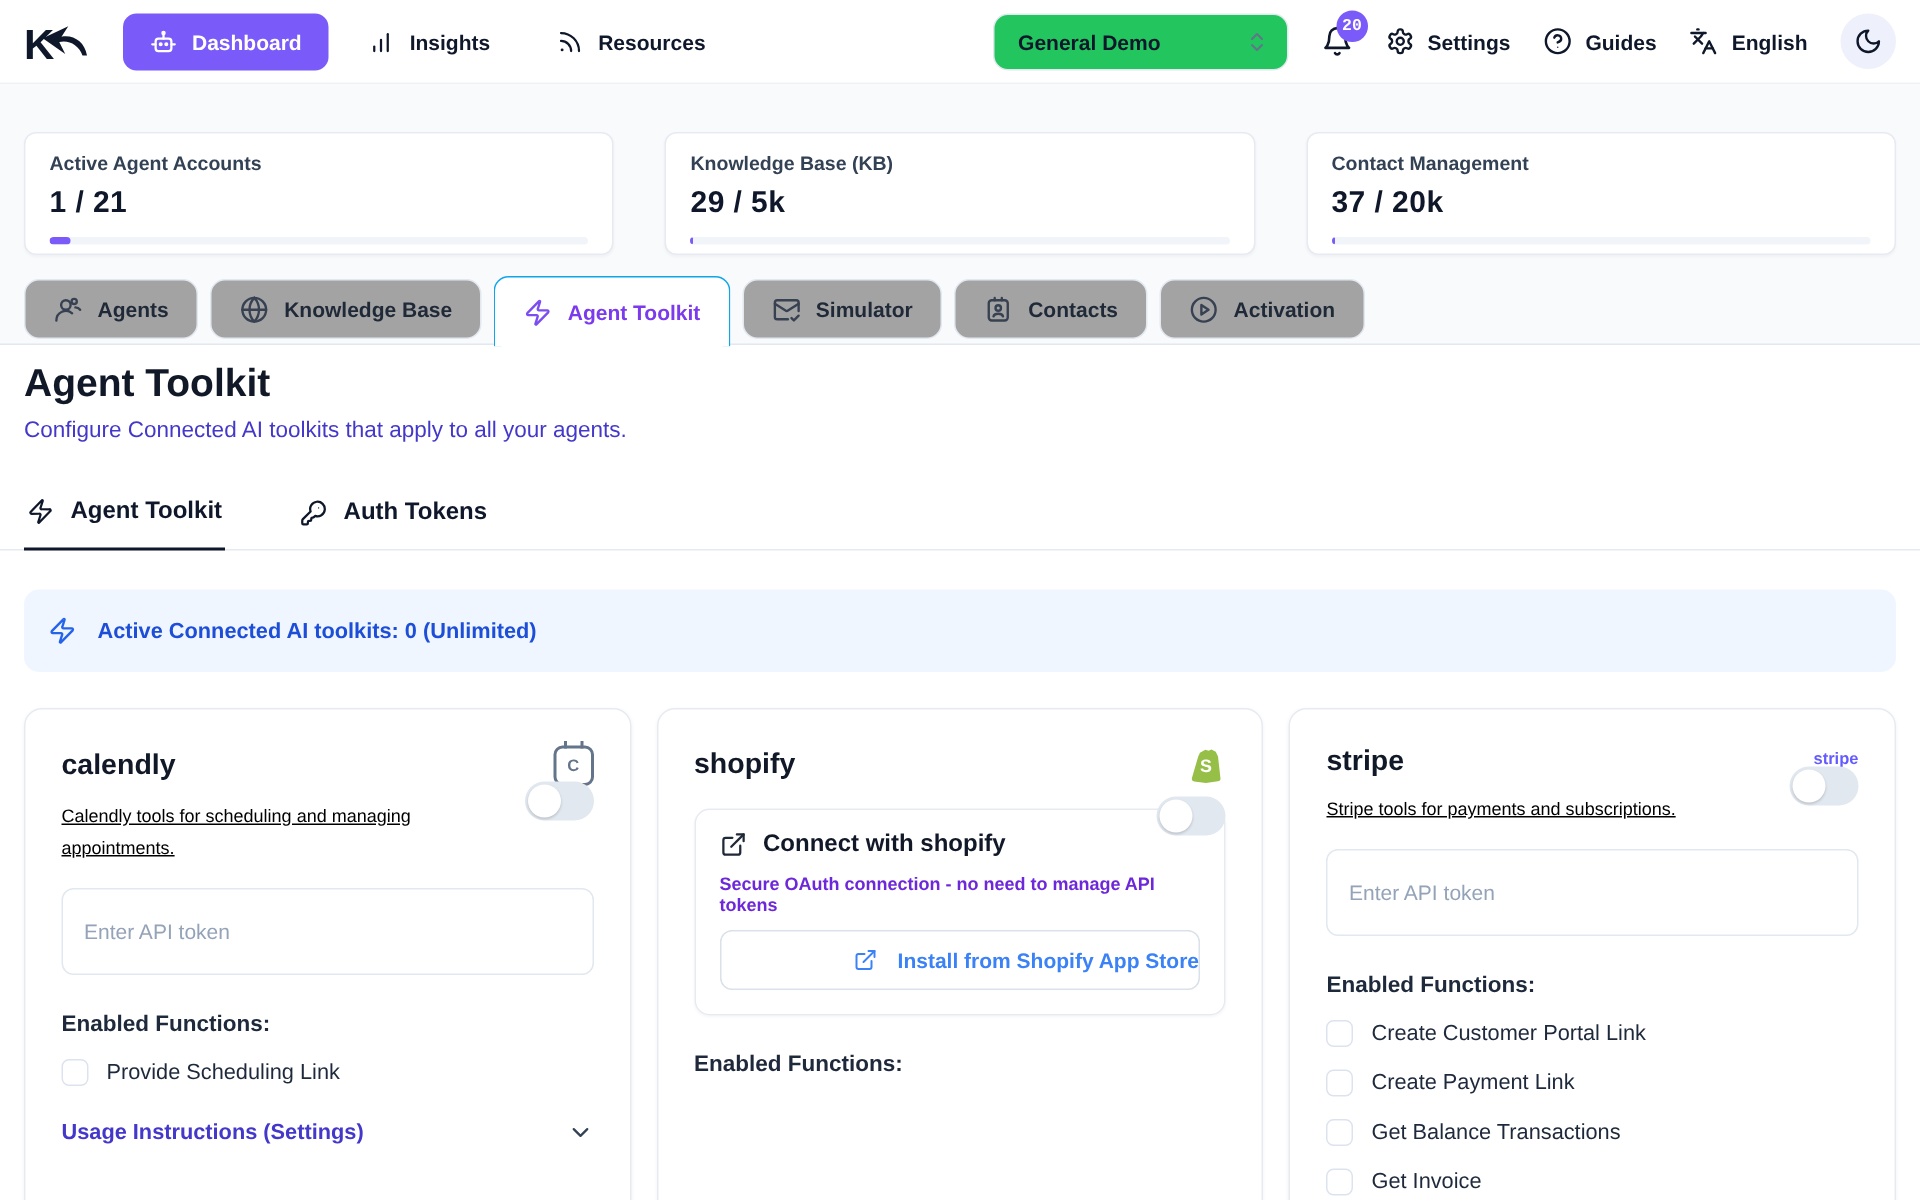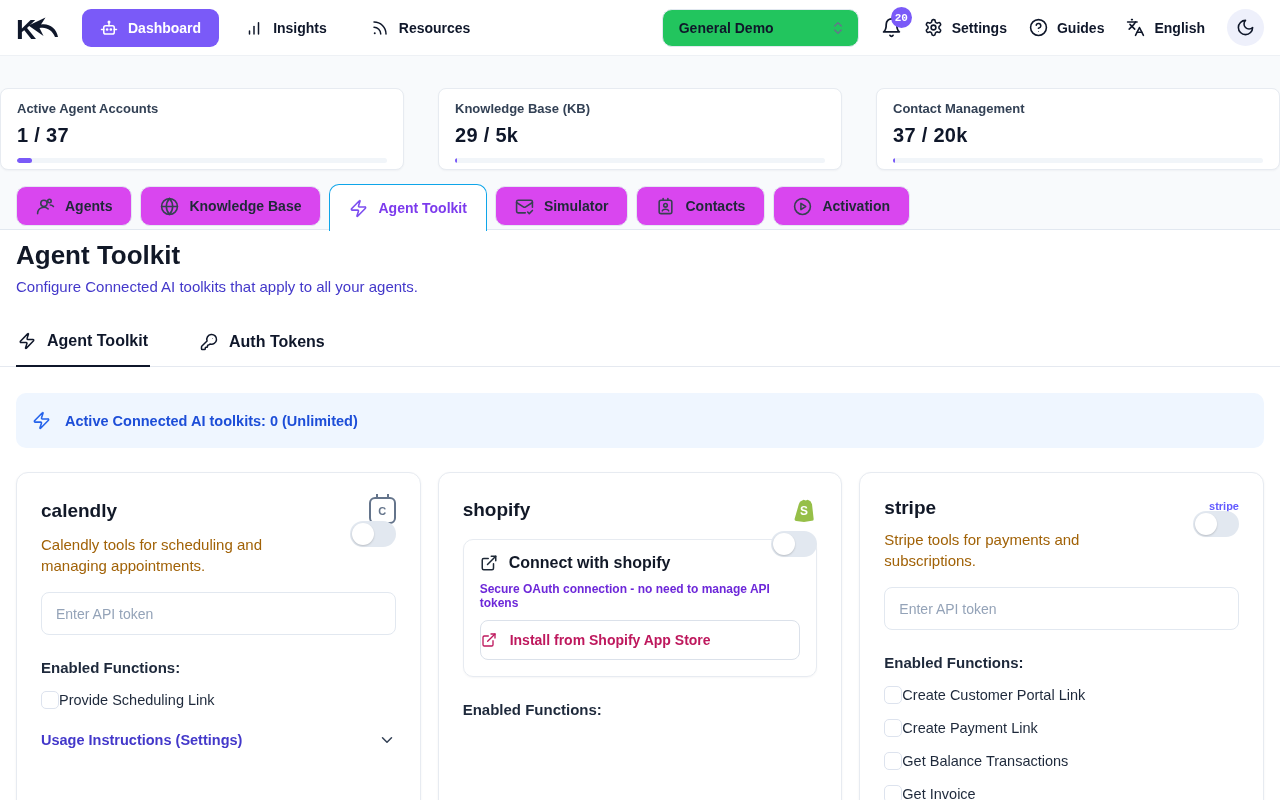--- a/index.html
+++ b/index.html
@@ -28,32 +28,32 @@
     justify-content:center; padding:0 4px; }
   .labeled { display:flex; align-items:center; gap:9px; background:none; border:none;
     font-size:14px; font-weight:700; color:#0f172a; cursor:pointer; font-family:inherit; }
   .labeled svg { width:19px; height:19px; }
   .theme-btn { width:37px; height:37px; border-radius:50%; background:#eef0fb; border:none;
     display:flex; align-items:center; justify-content:center; cursor:pointer; color:#0f172a; }
   .theme-btn svg { width:19px; height:19px; }
 
   
   .band { background:#f8fafc; }
-  .stats { display:grid; grid-template-columns:repeat(3,1fr); gap:34px; padding:32px 0 0; }
+  .stats { display:grid; grid-template-columns:repeat(3,1fr); gap:34px; padding:32px 16px 0; }
   .stat-card { background:#fff; border:1px solid #e7ebf1; border-radius:8px; padding:12px 16px;
     box-shadow:0 1px 2px rgba(15,23,42,.04); height:82px; }
   .stat-label { font-size:13px; font-weight:600; color:#334155; }
   .stat-value { font-size:20px; font-weight:800; color:#0f172a; margin-top:8px; letter-spacing:.3px; }
   .progress { height:5px; background:#f1f5f9; border-radius:3px; margin-top:11px; overflow:hidden; }
   .progress-fill { height:100%; background:#7a5af8; border-radius:3px; min-width:2px; }
 
   .tabs { display:flex; align-items:flex-end; gap:8px; padding:0 16px; margin-top:16px;
     height:44px; border-bottom:1px solid #e2e8f0; position:relative; }
   .tab { display:inline-flex; align-items:center; gap:10px; height:40px; padding:0 19px;
-    background:#d946ef; border:1px solid #e2e8f0; border-radius:10px; margin-bottom:3px;
+    background:#a3a3a3; border:1px solid #e2e8f0; border-radius:10px; margin-bottom:3px;
     font-size:14px; font-weight:600; color:#1f2937; cursor:pointer; font-family:inherit; white-space:nowrap; }
   .tab svg { width:19px; height:19px; color:#374151; }
   .tab.active { background:#fff; border:1.5px solid #0ea5e9; border-bottom:none;
     border-radius:10px 10px 0 0; height:47px; margin-bottom:-2px; color:#7c3aed; z-index:2; }
   .tab.active svg { color:#7c4df0; }
 
   
   .content { background:#fff; }
   .page-title { font-size:26px; font-weight:800; margin:10px 16px 0; color:#111827; }
   .page-subtitle { font-size:15px; color:#4338ca; margin:7px 16px 0; font-weight:500; }
@@ -67,50 +67,50 @@
   .banner { margin:26px 16px 0; background:#eff6ff; border-radius:10px; padding:18px 16px;
     display:flex; align-items:center; gap:14px; }
   .banner svg { width:19px; height:19px; color:#2563eb; flex:none; }
   .banner-text { font-size:14.5px; font-weight:600; color:#1d4ed8; }
 
   .cards { display:grid; grid-template-columns:repeat(3,1fr); gap:17px; padding:0 16px; margin-top:24px; }
   .tk-card { position:relative; background:#fff; border:1px solid #e7ebf1; border-radius:12px;
     padding:24px; box-shadow:0 1px 3px rgba(15,23,42,.05); min-height:400px; }
   .tk-head { display:flex; align-items:center; gap:11px;justify-content:space-between; }
   .tk-name { font-size:19px; font-weight:800; color:#111827; }
-  .tk-desc { margin-top:10px; font-size:15px; line-height:21px; color:#a16207; font-weight:500; }
+  .tk-desc { margin-top:10px; font-size:12px; line-height:21px; color:#000000; font-weight:500;text-decoration:underline; }
   .toggle { position:absolute; right:24px; width:46px; height:26px; border-radius:13px;
     background:#e2e8f0; border:none; cursor:pointer; padding:0; }
   .toggle .knob { display:block; width:22px; height:22px; margin:2px; border-radius:50%;
     background:#fff; box-shadow:0 1px 2px rgba(0,0,0,.18); }
-  .api-input { width:100%; height:43px; margin-top:16px; border:1px solid #e2e8f0; border-radius:8px;
+  .api-input { width:100%; height:58px; margin-top:16px; border:1px solid #e2e8f0; border-radius:8px;
     padding:0 14px; font-size:14px; color:#0f172a; font-family:inherit; outline:none; }
   .api-input::placeholder { color:#94a3b8; }
   .fn-title { margin-top:24px; font-size:15px; font-weight:700; color:#1e293b; }
-  .fn-row { display:flex; align-items:center; gap:0; margin-top:15px; cursor:pointer; }
+  .fn-row { display:flex; align-items:center; gap:12px; margin-top:15px; cursor:pointer; }
   .checkbox { width:18px; height:18px; border:1.5px solid #dde3ee; border-radius:5px; background:#fff; flex:none; }
   .fn-label { font-size:14.5px; color:#1e293b; font-weight:500; }
   .usage-row { display:flex; align-items:center; justify-content:space-between; margin-top:22px; cursor:pointer; }
   .usage-link { font-size:14.5px; font-weight:600; color:#4338ca; }
   .usage-row svg { width:18px; height:18px; color:#334155; }
 
   .cal-icon { width:27px; height:27px; border:2px solid #64748b; border-radius:6px; position:relative;
     display:flex; align-items:center; justify-content:center; font-size:11px; font-weight:700; color:#64748b; }
   .cal-icon::before, .cal-icon::after { content:""; position:absolute; top:-5px; width:2px; height:5px; background:#64748b; }
   .cal-icon::before { left:5px; } .cal-icon::after { right:5px; }
   .stripe-badge { font-size:11px; font-weight:700; color:#635bff; align-self:flex-start; margin-top:3px; }
 
   .connect-panel { margin-top:16px; border:1px solid #e7ebf1; border-radius:10px; padding:14px 16px 16px;
     box-shadow:0 1px 2px rgba(15,23,42,.04); }
   .connect-title { display:flex; align-items:center; gap:11px; font-size:16px; font-weight:700; color:#111827; }
   .connect-title svg { width:18px; height:18px; color:#1f2937; }
   .connect-sub { margin-top:10px; font-size:12px; font-weight:600; color:#6d28d9; }
   .install-btn { margin-top:10px; width:100%; height:40px; background:#fff; border:1px solid #dbe1ea;
-    border-radius:8px; display:flex; align-items:center; justify-content:flex-start; gap:13px;
-    font-size:14px; font-weight:600; color:#be185d; cursor:pointer; font-family:inherit; }
+    border-radius:8px; display:flex; align-items:center; justify-content:flex-end; gap:13px;
+    font-size:14px; font-weight:600; color:#3b82f6; cursor:pointer; font-family:inherit; }
   .install-btn svg { width:16px; height:16px; }
 </style>
 </head>
 <body>
 
 <header class="topbar">
   <div class="logo">
     <svg viewBox="0 0 44 36" width="44" height="36">
       <text x="0" y="29" font-size="28" font-weight="900" fill="#0f172a" font-family="Liberation Sans, sans-serif">K</text>
       <path d="M42 27c-1.5-9-9-14-17-12.5l4.5-7-17 8 15 10.5-4-8c6.5-1.5 13 2 15.5 9z" fill="#0f172a"></path>
@@ -216,21 +216,21 @@
           </svg>
       </span>
     </button>
   </div>
 </header>
 
 <div class="band">
   <div class="stats">
     <div class="stat-card">
       <div class="stat-label">Active Agent Accounts</div>
-      <div class="stat-value">1 / 37</div>
+      <div class="stat-value">1 / 21</div>
       <div class="progress">
           <div class="progress-fill" style="width: 4%;"></div>
         </div>
     </div>
     <div class="stat-card">
       <div class="stat-label">Knowledge Base (KB)</div>
       <div class="stat-value">29 / 5k</div>
       <div class="progress">
           <div class="progress-fill" style="width: 0.58%;"></div>
         </div>

